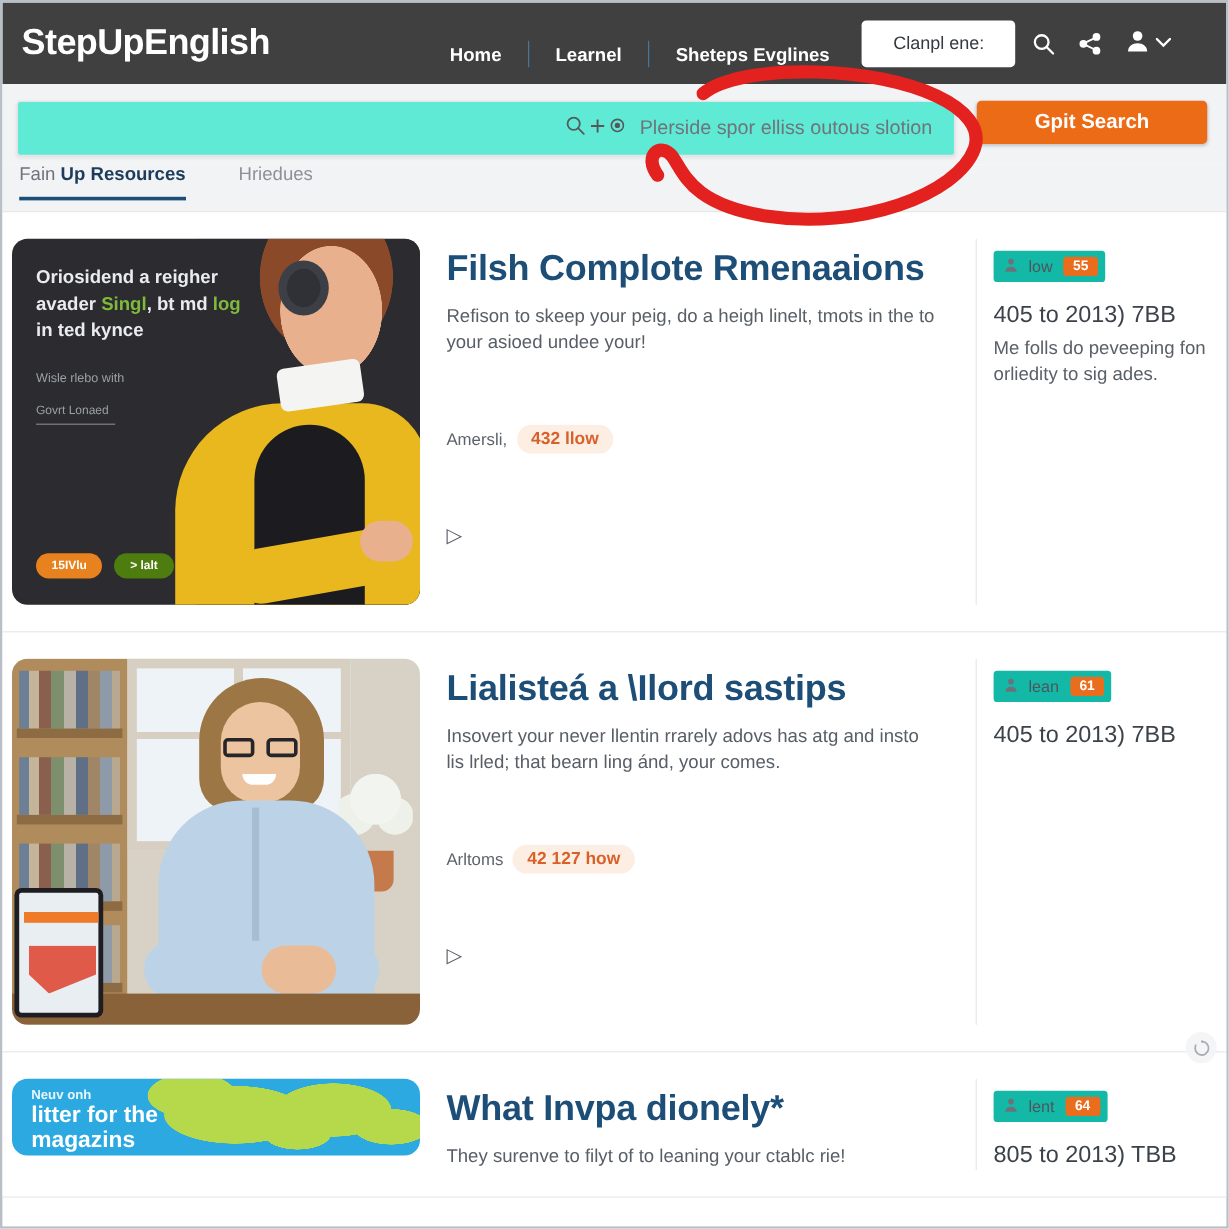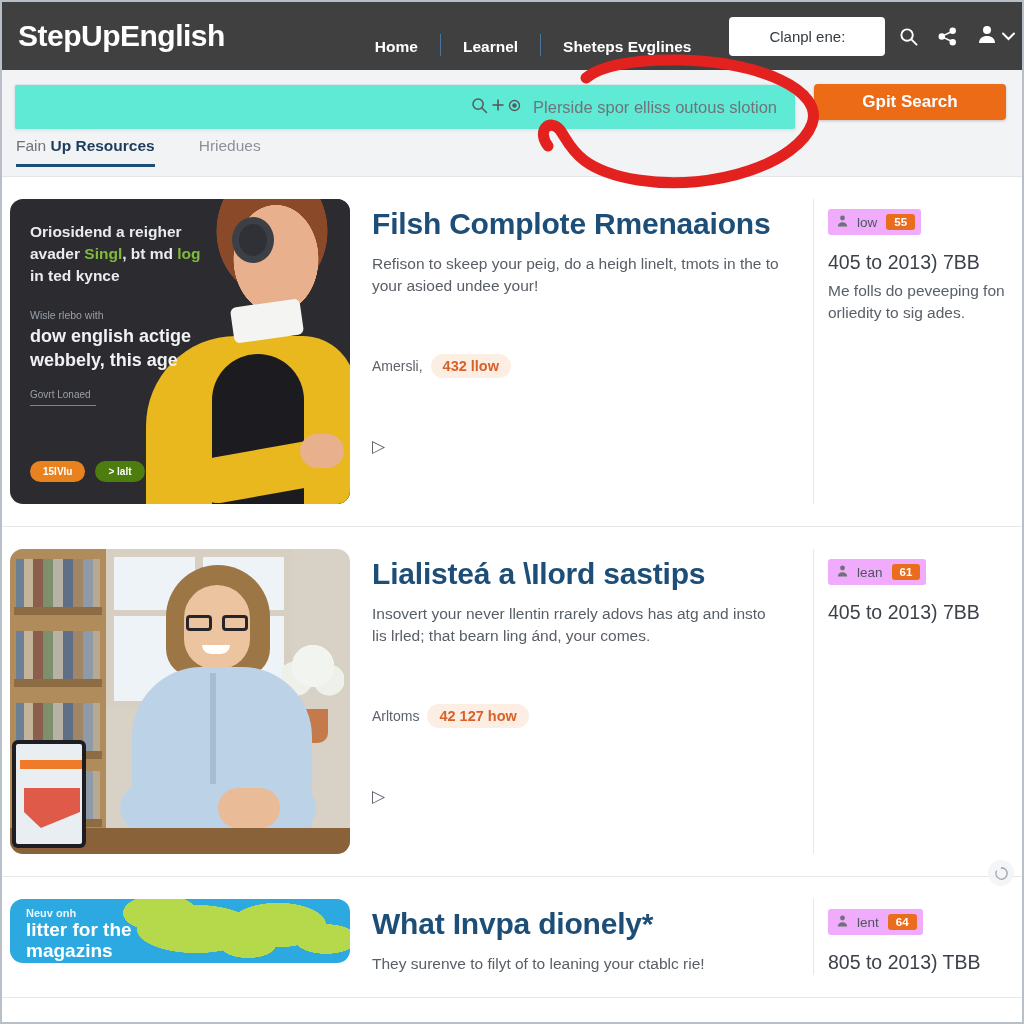--- a/index.html
+++ b/index.html
@@ -45,26 +45,26 @@
     font-weight: bold;
     padding: 0 22px;
     white-space: nowrap;
     cursor: pointer;
   }
   .nav-sep {
     width: 1px; height: 22px;
     background: #4a749b;
   }
   .nav-pill {
-    margin-left: 16px;
+    margin-left: 5px;
     background: #ffffff;
     color: #333a42;
     font-size: 15px;
     border-radius: 4px;
-    padding: 11px 40px;
+    padding: 11px 26px;
     white-space: nowrap;
     cursor: pointer;
   }
   .hdr-icons {
     display: flex; align-items: center;
     margin-left: 14px; gap: 20px;
     color: #ffffff;
   }
   .hdr-icon { cursor: pointer; display: flex; align-items: center; }
   .acct { display: flex; align-items: center; gap: 5px; cursor: pointer; }
@@ -295,21 +295,21 @@
   }
   .play { margin-top: 58px; color: #5b6169; font-size: 17px; cursor: pointer; }
 
   
   .aside {
     width: 208px; flex: 0 0 208px;
     padding: 10px 14px 0 14px;
   }
   .badge {
     display: inline-flex; align-items: center; gap: 9px;
-    background: #f0abfc; border-radius: 3px;
+    background: #14b8a6; border-radius: 3px;
     padding: 5px 6px 5px 9px;
   }
   .badge-ico { color: #6c727a; font-size: 12px; line-height: 1; }
   .badge-lbl { color: #4f555d; font-size: 13.5px; }
   .badge-num {
     background: #ea6d1e; color: #fff;
     font-size: 11.5px; font-weight: bold;
     padding: 2px 8px; border-radius: 3px;
   }
   .aside-head { color: #3c424a; font-size: 19.5px; margin-top: 16px; }
@@ -423,21 +423,20 @@
         <div class="collar"></div>
         <div class="arm"></div>
         <div class="hand"></div>
         <div class="hp"></div>
         <div class="t1txt">
           <div class="t1-h">
             <span>Oriosidend a reigher avader </span><span class="grn">Singl</span><span>, bt md</span>
             <span class="grn">log</span><span> in ted kynce</span>
           </div>
           <div class="t1-sm">Wisle rlebo with</div>
-          <div class="t1-b">dow english actige webbely, this age</div>
           <div class="t1-f">Govrt Lonaed</div>
           <div class="t1-rule"></div>
         </div>
         <div class="t1-pills">
           <span class="pill-o">15IVlu</span>
           <span class="pill-g">&gt; lalt</span>
         </div>
       </div>
       <div class="body">
         <div class="res-title">Filsh Complote Rmenaaions</div>

